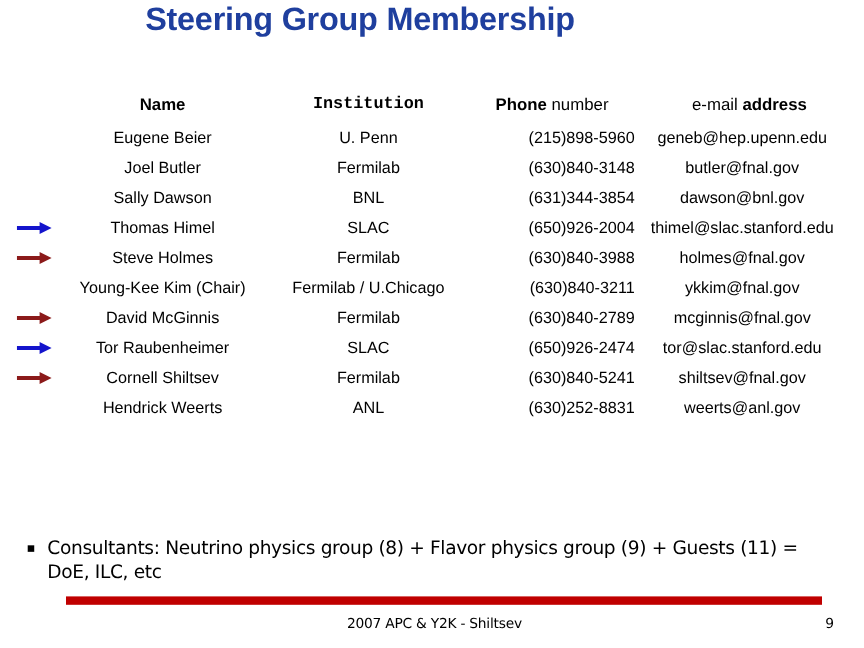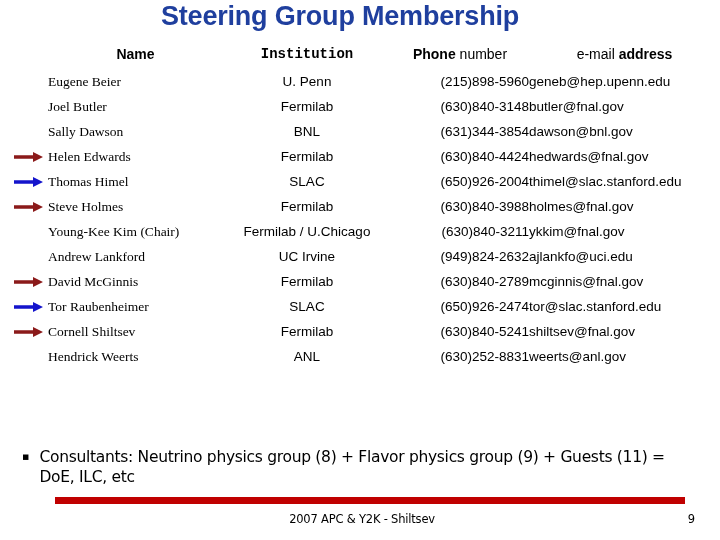--- a/index.html
+++ b/index.html
@@ -28,35 +28,35 @@
     left: 0;
     top: 1px;
     width: 600px;
     text-align: center;
     font-family: "Liberation Sans", sans-serif;
     font-weight: bold;
     font-size: 27px;
     letter-spacing: -0.2px;
     color: #1F3F9E;
     white-space: nowrap;
-    padding-left: 40px;
   }
 
   
   .table-wrap {
     position: absolute;
     left: 0;
     top: 42px;
     width: 720px;
   }
   table.members {
     border-collapse: collapse;
     width: 720px;
     table-layout: fixed;
     font-size: 13.5px;
+    margin-top: 33px;
   }
   table.members th,
   table.members td {
     padding: 0;
     border: 0;
     line-height: 25px;
     height: 25px;
     vertical-align: middle;
     white-space: nowrap;
     overflow: hidden;
@@ -73,24 +73,24 @@
   th.h-email { text-align: center; }
   th {
     font-weight: normal;
     font-size: 14px;
     color: #000;
     padding-bottom: 2px !important;
   }
   th b, th .bold { font-weight: bold; }
   th .reg { font-weight: normal; }
 
-  td.cell-name  { text-align: left; font-family: Liberation Serif, serif; }
+  td.cell-name  { text-align: center; }
   td.cell-inst  { text-align: center; }
   td.cell-phone { text-align: right; }
-  td.cell-email { text-align: left;  padding-right: 12px !important; }
+  td.cell-email { text-align: center;  padding-right: 12px !important; }
 
   td.cell-arrow { text-align: right; padding-right: 4px !important; }
 
   .arrow-svg { display: inline-block; vertical-align: middle; }
 
   
   .bullet-block {
     position: absolute;
     left: 22px;
     top: 447px;
@@ -195,29 +195,20 @@
           </tr>
           <tr>
             <td class="cell-arrow"></td>
             <td class="cell-name">Sally Dawson</td>
             <td class="cell-inst">BNL</td>
             <td class="cell-phone">(631)344-3854</td>
             <td class="cell-email">dawson@bnl.gov</td>
           </tr>
           <tr>
             <td class="cell-arrow"><svg class="arrow-svg" width="30" height="12" viewBox="0 0 30 12">
-                <path d="M0 4.3 H19 V1 L29 6 L19 11 V7.7 H0 Z" fill="#8B1A1A"></path>
-              </svg></td>
-            <td class="cell-name">Helen Edwards</td>
-            <td class="cell-inst">Fermilab</td>
-            <td class="cell-phone">(630)840-4424</td>
-            <td class="cell-email">hedwards@fnal.gov</td>
-          </tr>
-          <tr>
-            <td class="cell-arrow"><svg class="arrow-svg" width="30" height="12" viewBox="0 0 30 12">
                 <path d="M0 4.3 H19 V1 L29 6 L19 11 V7.7 H0 Z" fill="#1414CC"></path>
               </svg></td>
             <td class="cell-name">Thomas Himel</td>
             <td class="cell-inst">SLAC</td>
             <td class="cell-phone">(650)926-2004</td>
             <td class="cell-email">thimel@slac.stanford.edu</td>
           </tr>
           <tr>
             <td class="cell-arrow"><svg class="arrow-svg" width="30" height="12" viewBox="0 0 30 12">
                 <path d="M0 4.3 H19 V1 L29 6 L19 11 V7.7 H0 Z" fill="#8B1A1A"></path>
@@ -228,27 +219,20 @@
             <td class="cell-email">holmes@fnal.gov</td>
           </tr>
           <tr>
             <td class="cell-arrow"></td>
             <td class="cell-name">Young-Kee Kim (Chair)</td>
             <td class="cell-inst">Fermilab / U.Chicago</td>
             <td class="cell-phone">(630)840-3211</td>
             <td class="cell-email">ykkim@fnal.gov</td>
           </tr>
           <tr>
-            <td class="cell-arrow"></td>
-            <td class="cell-name">Andrew Lankford</td>
-            <td class="cell-inst">UC Irvine</td>
-            <td class="cell-phone">(949)824-2632</td>
-            <td class="cell-email">ajlankfo@uci.edu</td>
-          </tr>
-          <tr>
             <td class="cell-arrow"><svg class="arrow-svg" width="30" height="12" viewBox="0 0 30 12">
                 <path d="M0 4.3 H19 V1 L29 6 L19 11 V7.7 H0 Z" fill="#8B1A1A"></path>
               </svg></td>
             <td class="cell-name">David McGinnis</td>
             <td class="cell-inst">Fermilab</td>
             <td class="cell-phone">(630)840-2789</td>
             <td class="cell-email">mcginnis@fnal.gov</td>
           </tr>
           <tr>
             <td class="cell-arrow"><svg class="arrow-svg" width="30" height="12" viewBox="0 0 30 12">

